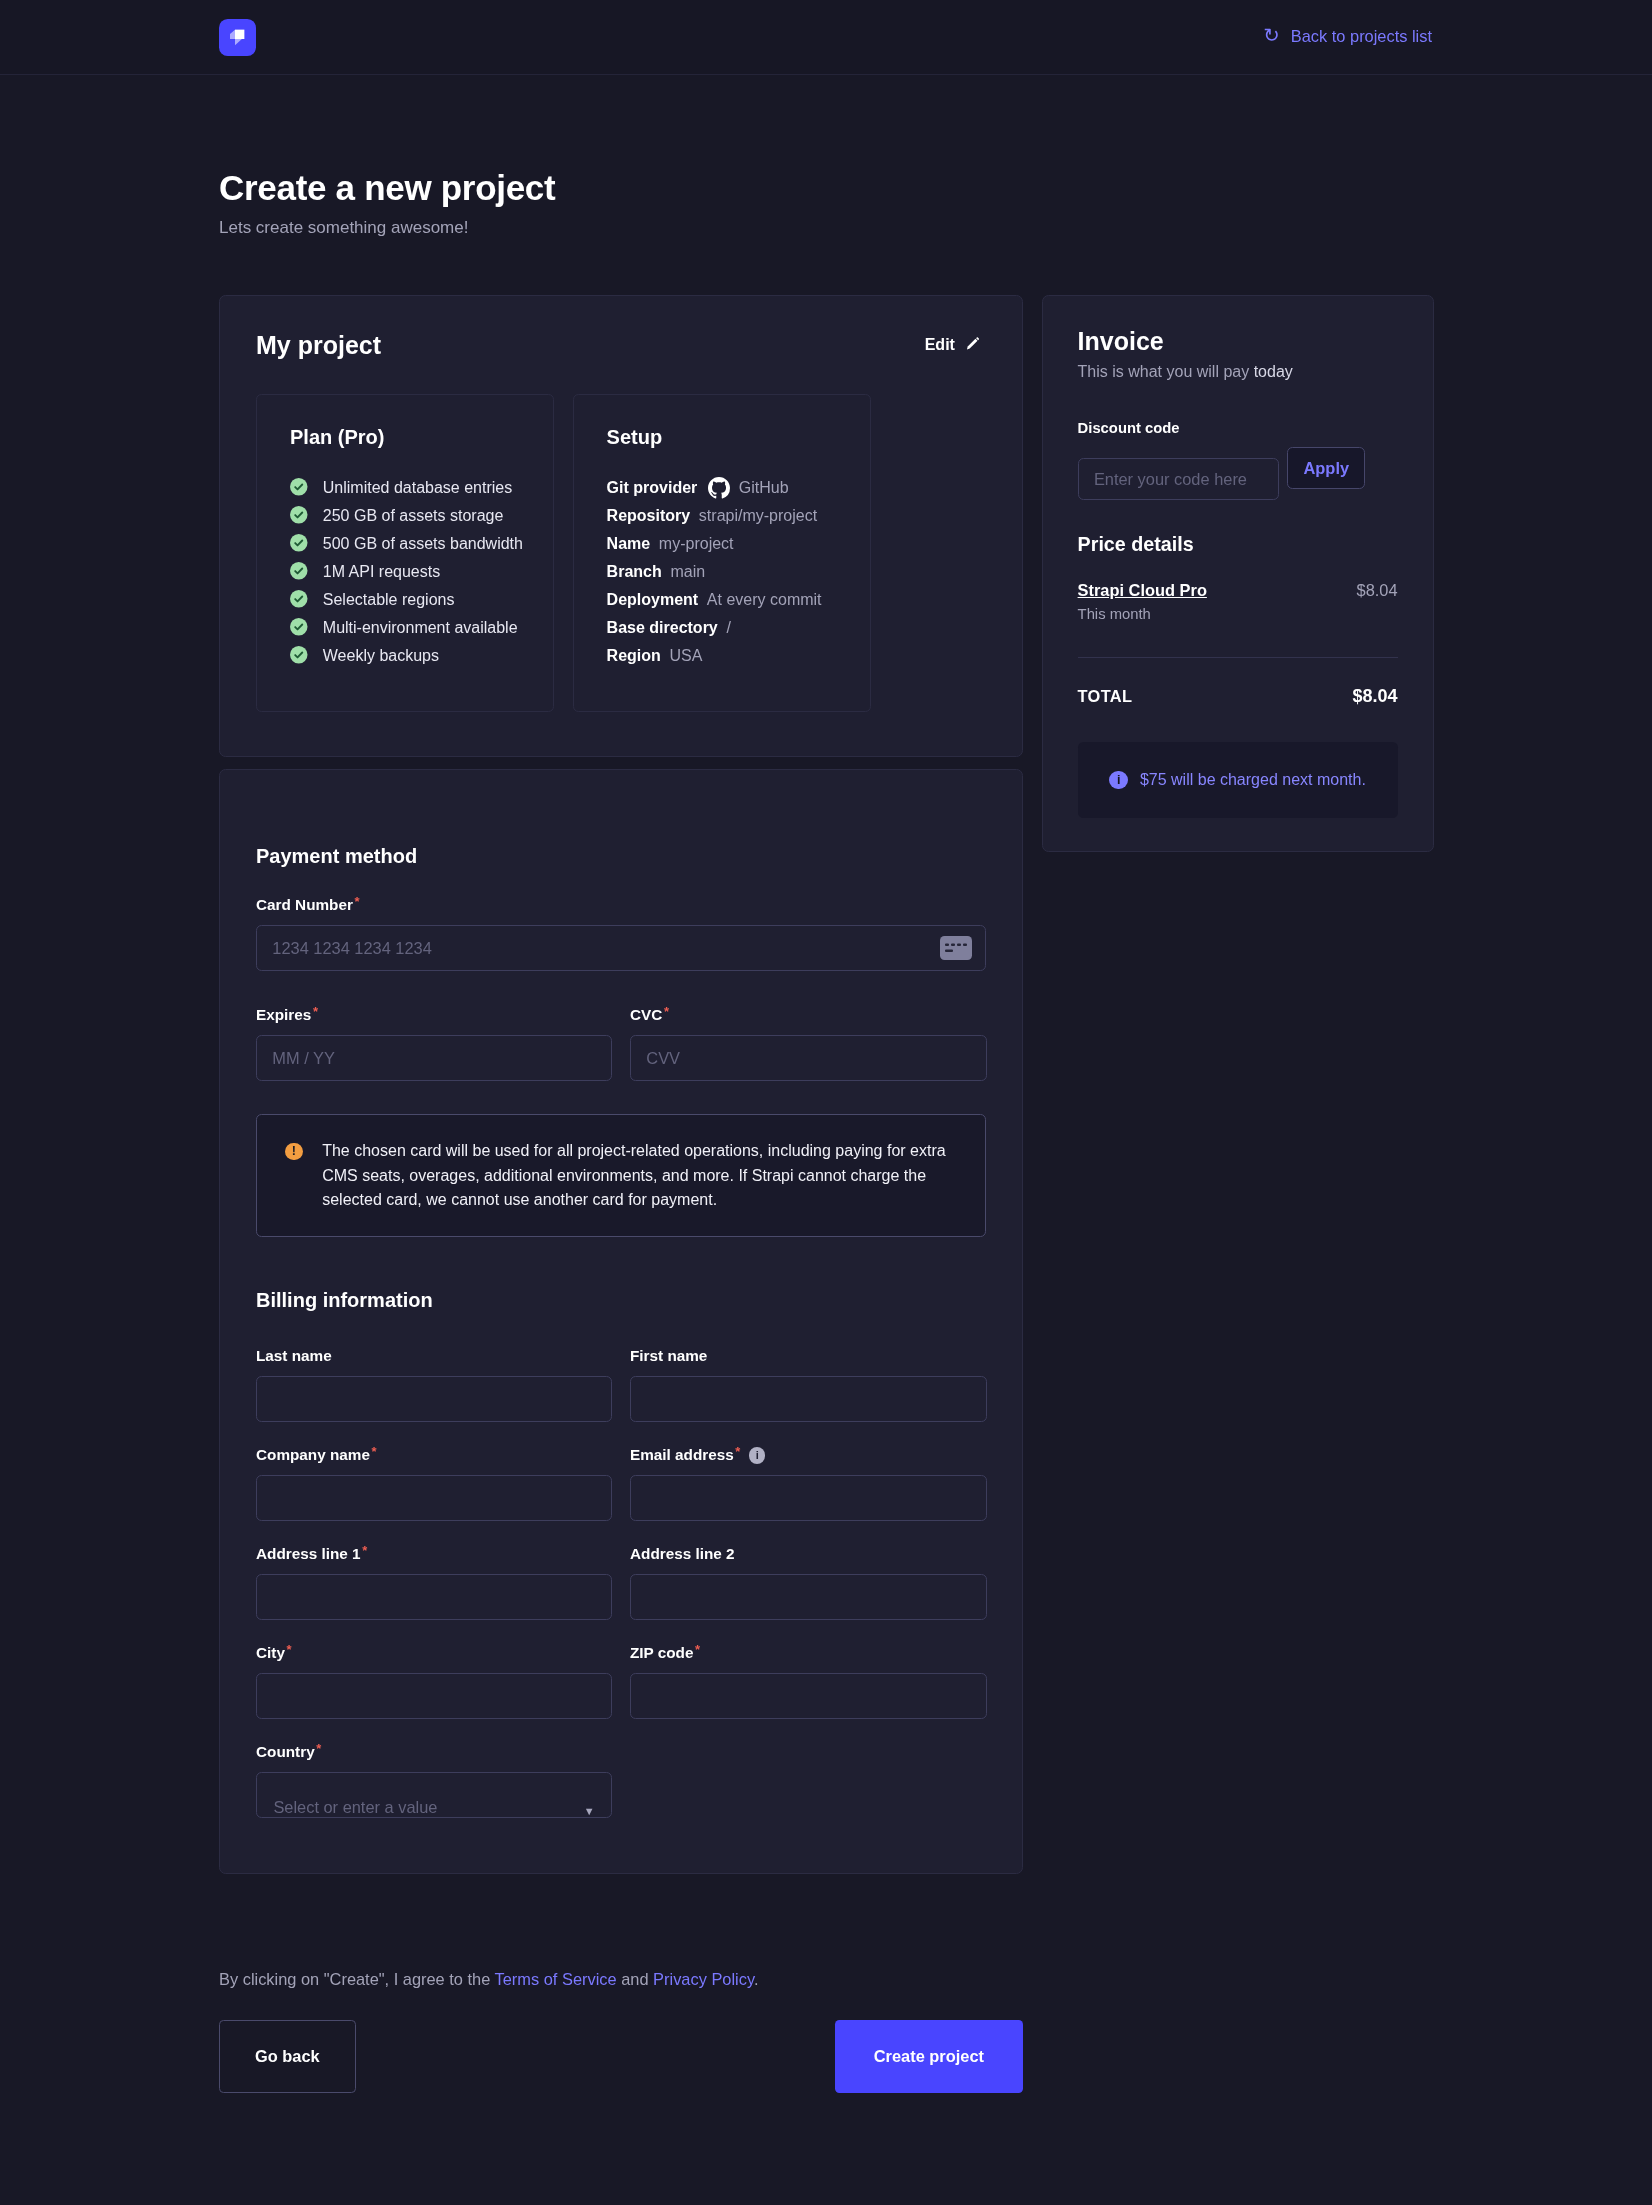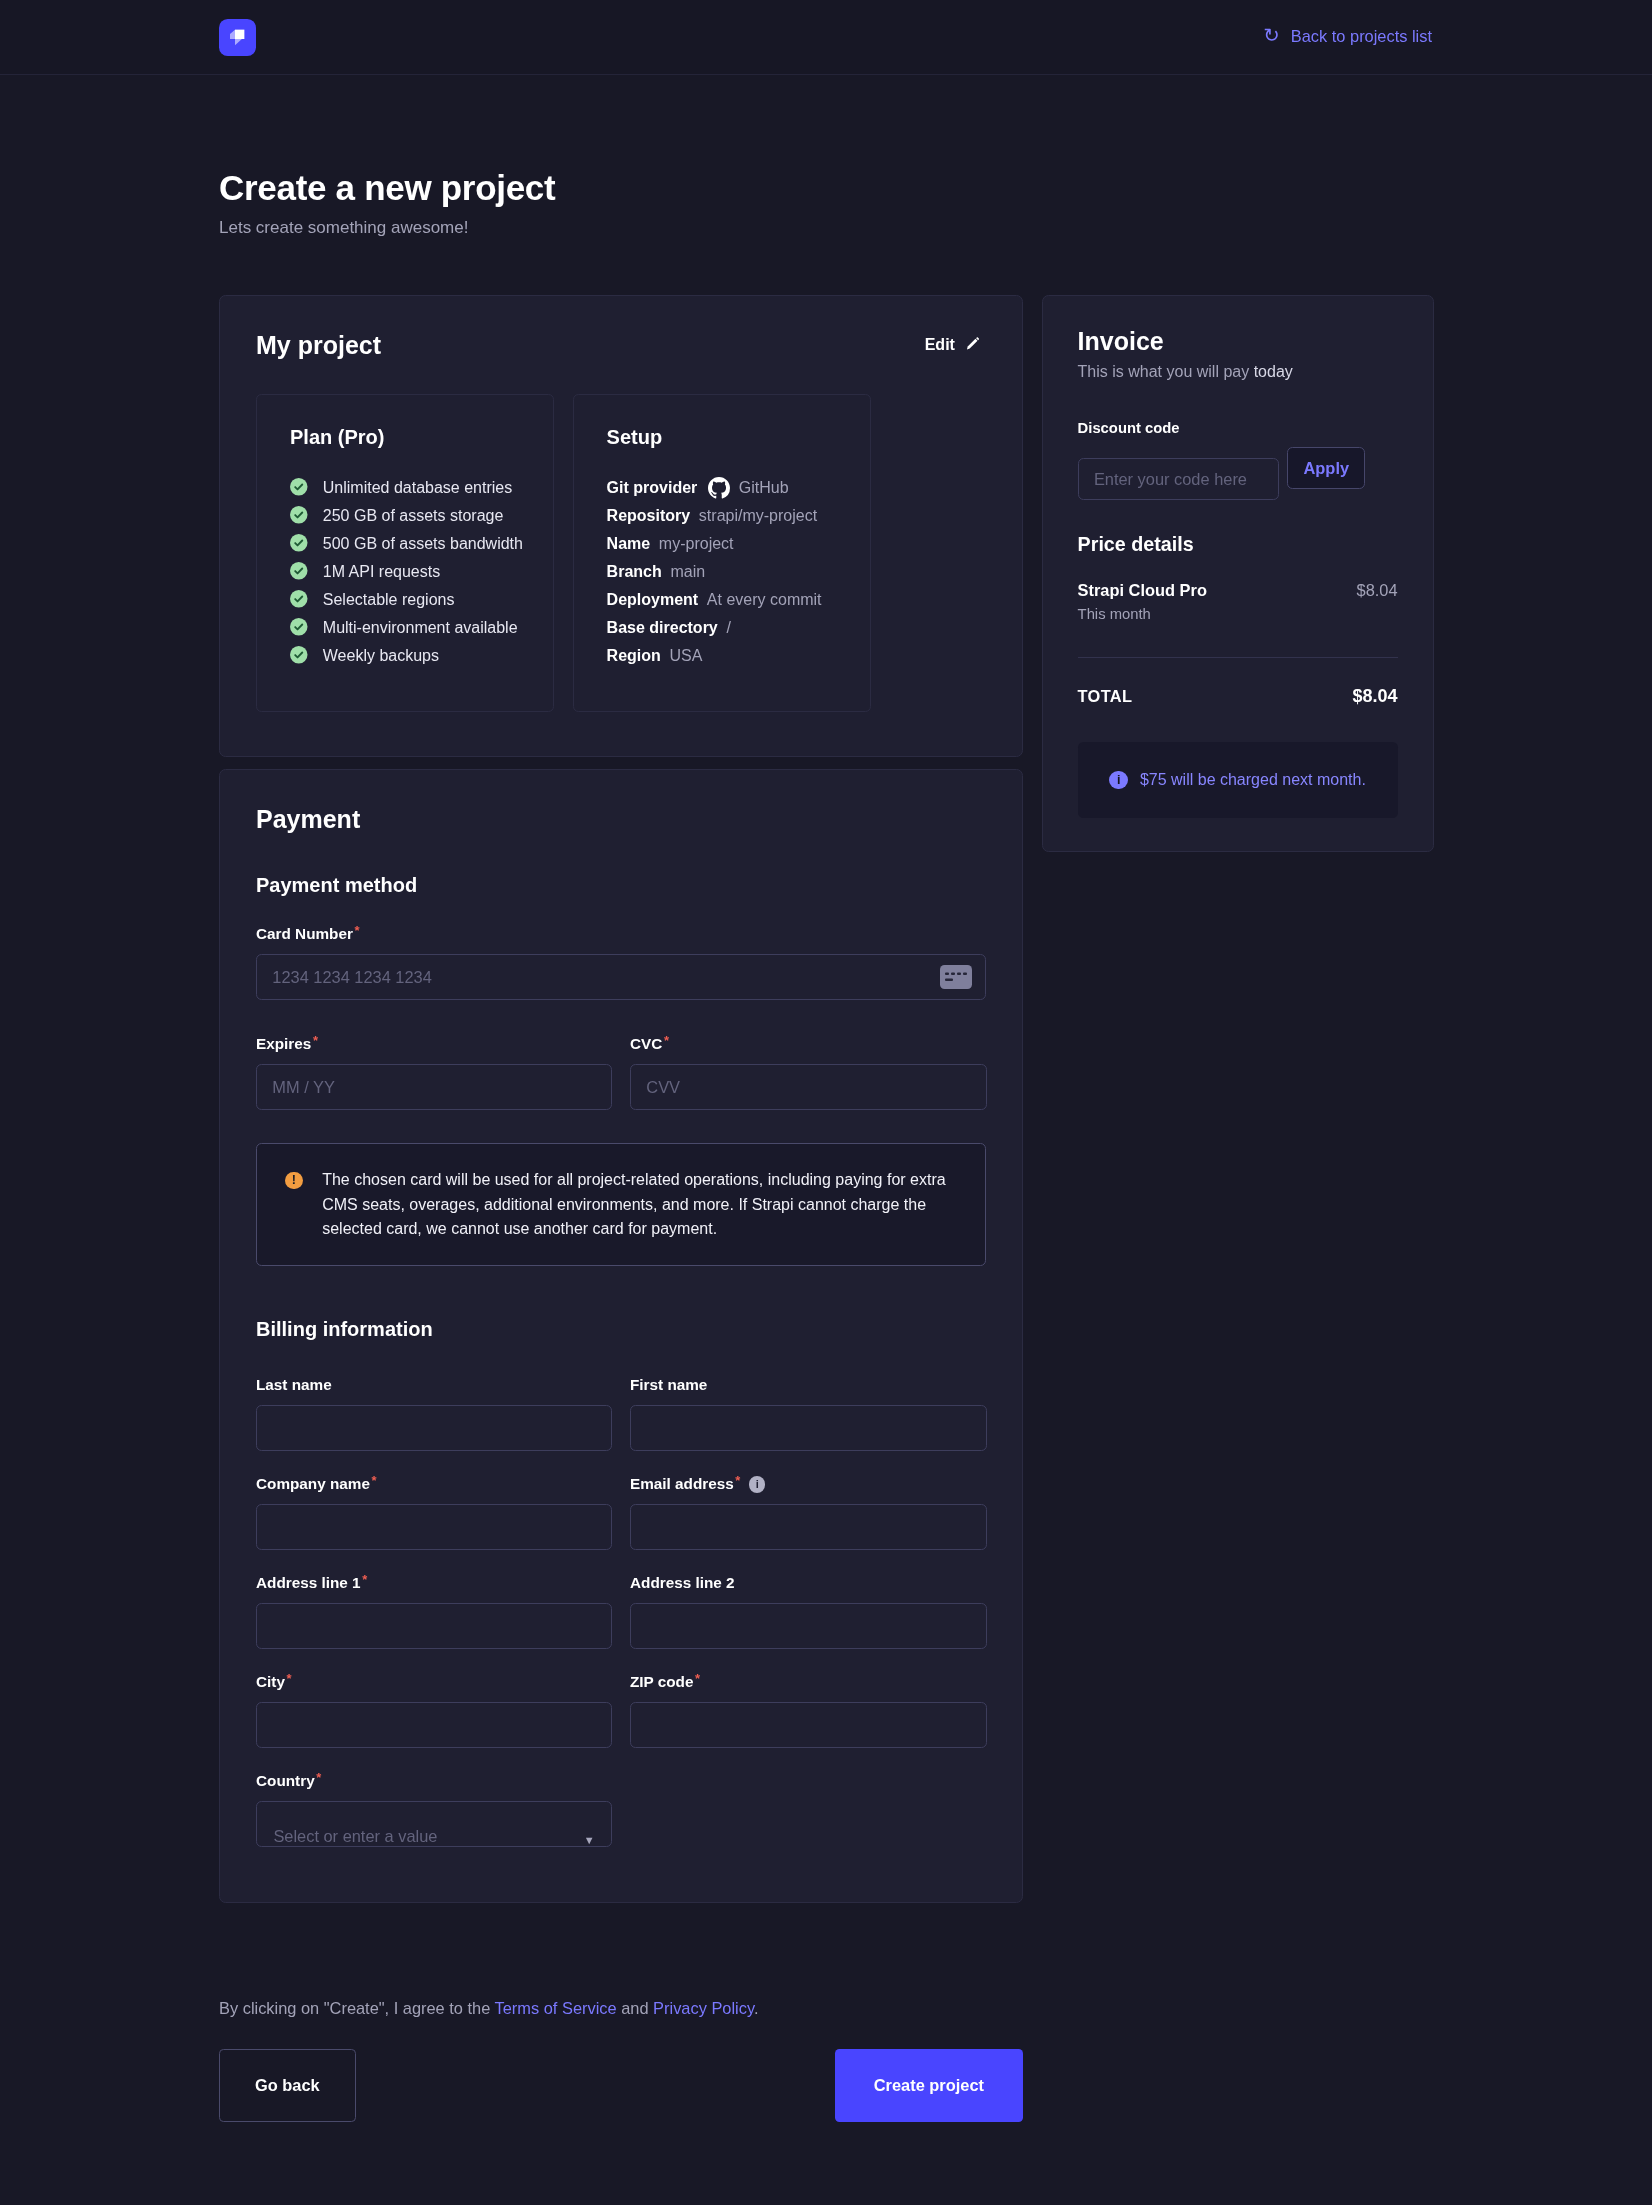--- a/index.html
+++ b/index.html
@@ -101,21 +101,21 @@
   .apply-btn {
     width: 78px; height: 42px;
     background: #17172a;
     border: 1.1px solid #46466a;
     border-radius: 5.5px;
     color: #7b79ff; font-family: inherit; font-size: 16.4px; font-weight: 600;
     cursor: pointer;
   }
   .price-title { font-size: 19.7px; font-weight: 600; margin-top: 33px; }
   .price-row { display: flex; justify-content: space-between; align-items: baseline; margin-top: 25px; }
-  .price-name { font-size: 16.4px; font-weight: 700; }
+  .price-name { font-size: 16.4px; font-weight: 700; text-decoration: underline; }
   .price-amount { font-size: 16.4px; color: #a3a3b8; }
   .price-period { font-size: 14.8px; color: #a3a3b8; margin-top: 5.5px; }
   .divider { height: 1.1px; background: #32324d; margin-top: 35px; }
   .total-row { display: flex; justify-content: space-between; align-items: baseline; margin-top: 28px; }
   .total-label { font-size: 16.4px; font-weight: 700; letter-spacing: 0.3px; }
   .total-amount { font-size: 18px; font-weight: 700; }
   .notice {
     margin-top: 35px;
     background: #18182a;
     border-radius: 5.5px;
@@ -332,21 +332,20 @@
             </div>
             <div class="setup-row">
               <span class="setup-label">Region</span>
               <span class="setup-value">USA</span>
             </div>
           </div>
         </div>
       </div>
 
       <div class="card payment-card">
-        <h2 class="card-title">Payment</h2>
         <h3 class="section-title method-title">Payment method</h3>
 
         <div class="card-number-group">
           <div class="field-label label-gap">
             <span>Card Number</span>
               <span class="req">*</span>
           </div>
           <div class="input-wrap">
             <input class="text-input full-input" type="text" placeholder="1234 1234 1234 1234" style="">
             <span class="cc-icon">

